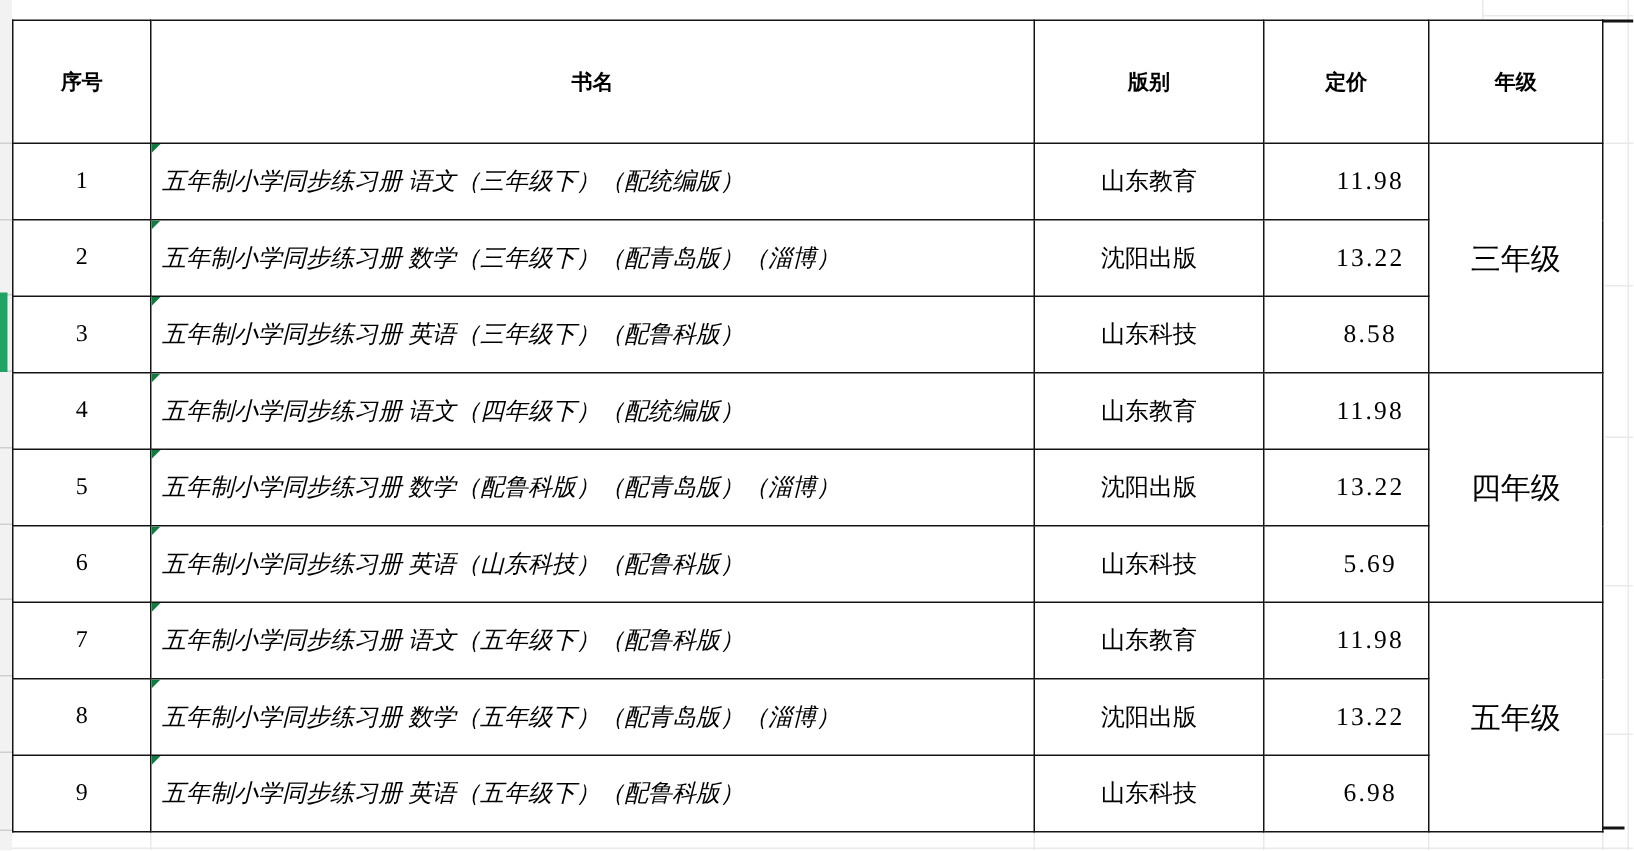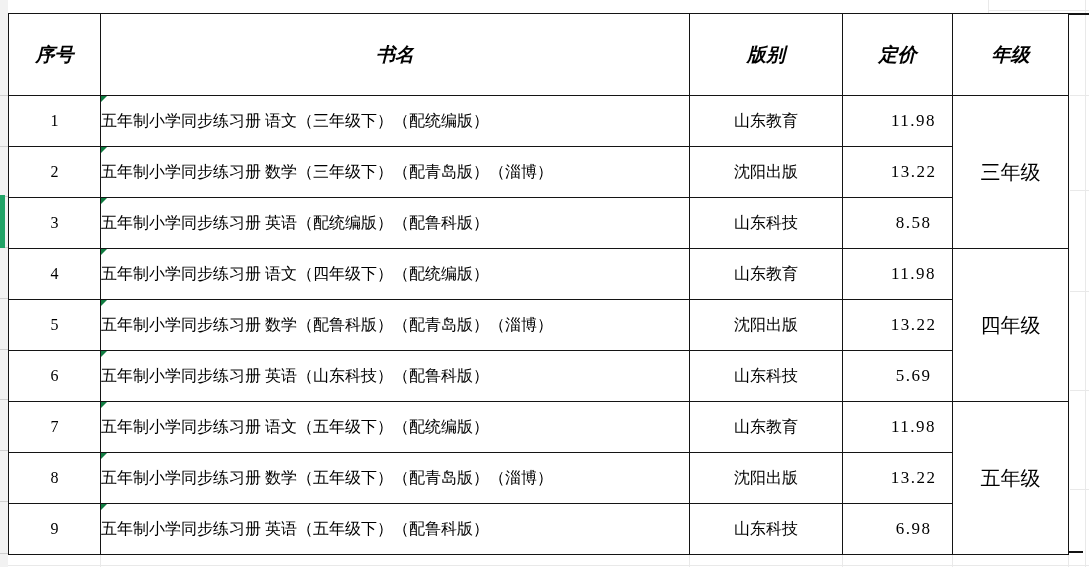--- a/index.html
+++ b/index.html
@@ -59,26 +59,27 @@
     border: 1.5px solid var(--border-color);
     text-align: center;
     vertical-align: middle;
     font-size: 16px;
     padding: 0;
     overflow: hidden;
     white-space: nowrap;
   }
   .price-table th {
     font-weight: bold;
-    font-size: 19px;
-    font-style: italic;
+    font-size: 14px;
   }
   .price-table td.title-cell {
     text-align: left;
+    padding-left: 7px;
     position: relative;
+    font-style: italic;
   }
   .price-table td.price-cell {
     font-size: 17px;
     letter-spacing: 1.5px;
     padding-left: 32px;
   }
   .price-table td.grade-cell { font-size: 20px; }
   .corner-marker {
     position: absolute;
     left: 0; top: 0;
@@ -151,21 +152,21 @@
         <td class="grade-cell" rowspan="3">三年级</td>
       </tr>
       <tr style="height:51px;">
         <td>2</td>
         <td class="title-cell"><span class="corner-marker"></span><span>五年制小学同步练习册 数学（三年级下）（配青岛版）（淄博）</span></td>
         <td>沈阳出版</td>
         <td class="price-cell">13.22</td>
       </tr>
       <tr style="height:51px;">
         <td>3</td>
-        <td class="title-cell"><span class="corner-marker"></span><span>五年制小学同步练习册 英语（配统编版）（配鲁科版）</span></td>
+        <td class="title-cell"><span class="corner-marker"></span><span>五年制小学同步练习册 英语（三年级下）（配鲁科版）</span></td>
         <td>山东科技</td>
         <td class="price-cell">8.58</td>
       </tr>
       <tr style="height:51px;">
         <td>4</td>
         <td class="title-cell"><span class="corner-marker"></span><span>五年制小学同步练习册 语文（四年级下）（配统编版）</span></td>
         <td>山东教育</td>
         <td class="price-cell">11.98</td>
         <td class="grade-cell" rowspan="3">四年级</td>
       </tr>
@@ -176,21 +177,21 @@
         <td class="price-cell">13.22</td>
       </tr>
       <tr style="height:51px;">
         <td>6</td>
         <td class="title-cell"><span class="corner-marker"></span><span>五年制小学同步练习册 英语（山东科技）（配鲁科版）</span></td>
         <td>山东科技</td>
         <td class="price-cell">5.69</td>
       </tr>
       <tr style="height:51px;">
         <td>7</td>
-        <td class="title-cell"><span class="corner-marker"></span><span>五年制小学同步练习册 语文（五年级下）（配统编版）</span></td>
+        <td class="title-cell"><span class="corner-marker"></span><span>五年制小学同步练习册 语文（五年级下）（配鲁科版）</span></td>
         <td>山东教育</td>
         <td class="price-cell">11.98</td>
         <td class="grade-cell" rowspan="3">五年级</td>
       </tr>
       <tr style="height:51px;">
         <td>8</td>
         <td class="title-cell"><span class="corner-marker"></span><span>五年制小学同步练习册 数学（五年级下）（配青岛版）（淄博）</span></td>
         <td>沈阳出版</td>
         <td class="price-cell">13.22</td>
       </tr>

